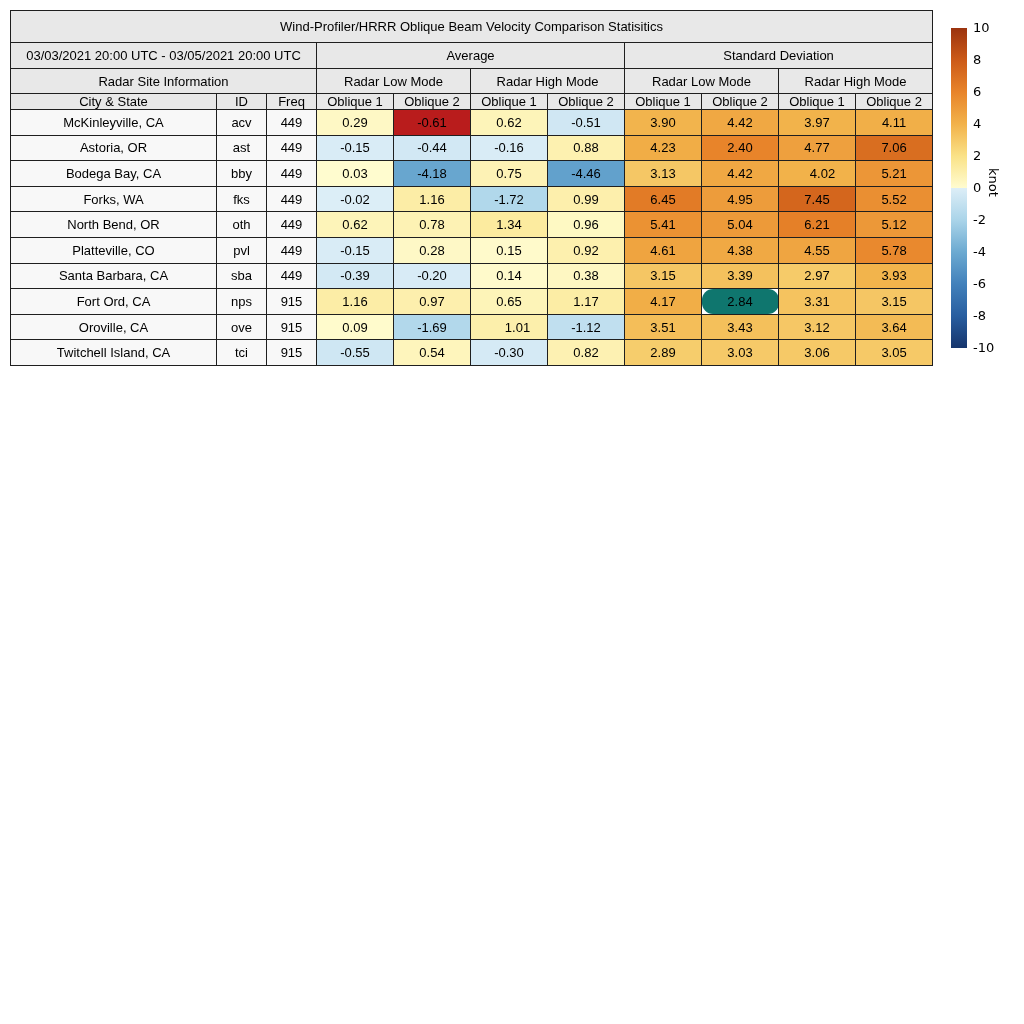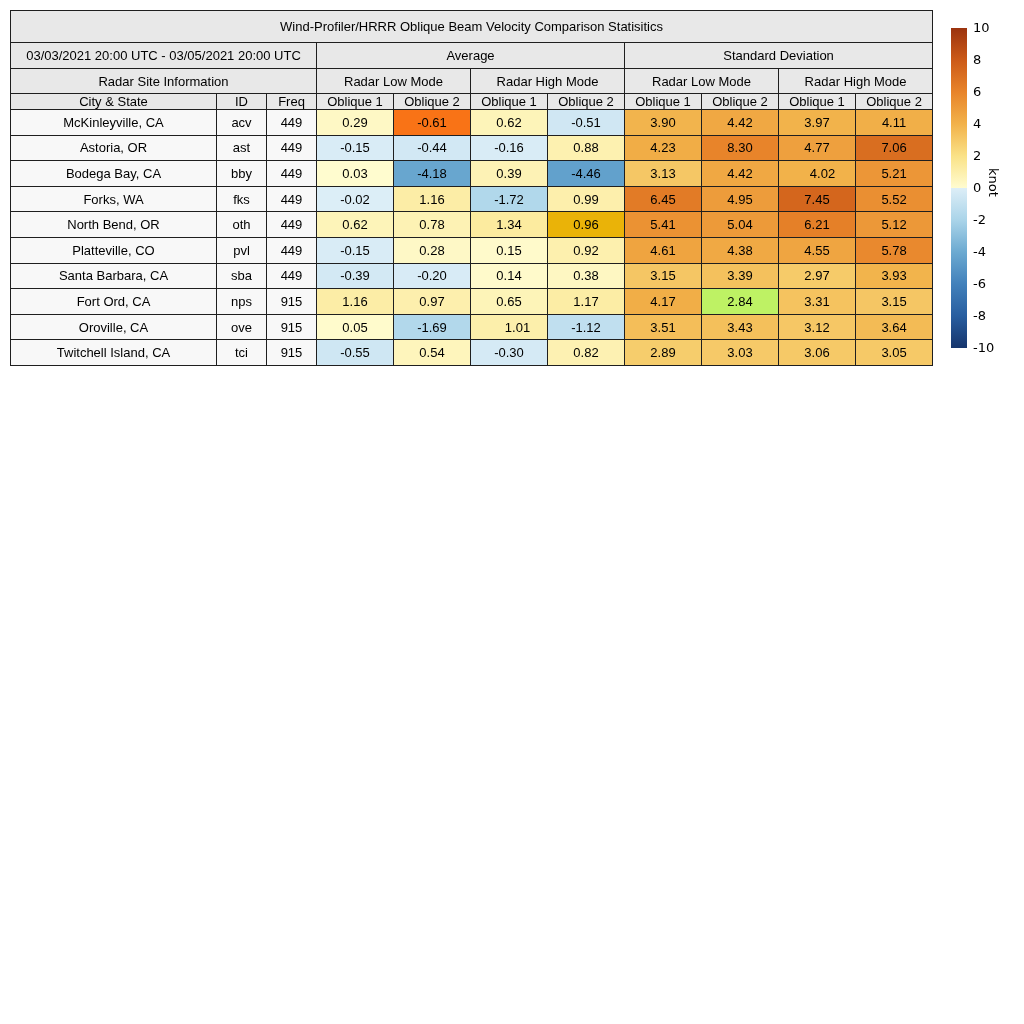--- a/index.html
+++ b/index.html
@@ -79,48 +79,48 @@
         <th class="hdr">Oblique 1</th>
         <th class="hdr">Oblique 2</th>
       </tr>
     </thead>
     <tbody class="data">
         <tr>
           <td class="lbl">McKinleyville, CA</td>
           <td class="lbl">acv</td>
           <td class="lbl">449</td>
           <td class="val" style="background: rgb(254, 248, 197);">0.29</td>
-          <td class="val" style="background: #f97316;">-0.61</td>
+          <td class="val" style="background: #b91c1c;">-0.61</td>
           <td class="val" style="background: rgb(253, 244, 185);">0.62</td>
           <td class="val" style="background: rgb(208, 231, 243);">-0.51</td>
           <td class="val" style="background: rgb(242, 180, 77);">3.90</td>
           <td class="val" style="background: rgb(240, 168, 67);">4.42</td>
           <td class="val" style="background: rgb(242, 179, 75);">3.97</td>
           <td class="val" style="background: rgb(241, 175, 72);">4.11</td>
         </tr>
         <tr>
           <td class="lbl">Astoria, OR</td>
           <td class="lbl">ast</td>
           <td class="lbl">449</td>
           <td class="val" style="background: rgb(217, 236, 246);">-0.15</td>
           <td class="val" style="background: rgb(210, 232, 244);">-0.44</td>
           <td class="val" style="background: rgb(217, 236, 246);">-0.16</td>
           <td class="val" style="background: rgb(253, 241, 176);">0.88</td>
           <td class="val" style="background: rgb(241, 173, 70);">4.23</td>
-          <td class="val" style="background: rgb(232, 132, 42);">8.30</td>
+          <td class="val" style="background: rgb(232, 132, 42);">2.40</td>
           <td class="val" style="background: rgb(238, 160, 62); margin-top: 12px;">4.77</td>
           <td class="val" style="background: rgb(217, 110, 32);">7.06</td>
         </tr>
         <tr>
           <td class="lbl">Bodega Bay, CA</td>
           <td class="lbl">bby</td>
           <td class="lbl">449</td>
           <td class="val" style="background: rgb(255, 252, 207);">0.03</td>
           <td class="val" style="background: rgb(104, 166, 207);">-4.18</td>
-          <td class="val" style="background: rgb(253, 242, 181);">0.39</td>
+          <td class="val" style="background: rgb(253, 242, 181);">0.75</td>
           <td class="val" style="background: rgb(98, 161, 204);">-4.46</td>
           <td class="val" style="background: rgb(245, 199, 101);">3.13</td>
           <td class="val" style="background: rgb(240, 168, 67);">4.42</td>
           <td class="val" style="background: rgb(242, 178, 74); padding-left: 11px;">4.02</td>
           <td class="val" style="background: rgb(236, 150, 55);">5.21</td>
         </tr>
         <tr>
           <td class="lbl">Forks, WA</td>
           <td class="lbl">fks</td>
           <td class="lbl">449</td>
@@ -133,21 +133,21 @@
           <td class="val" style="background: rgb(212, 102, 29);">7.45</td>
           <td class="val" style="background: rgb(234, 143, 50);">5.52</td>
         </tr>
         <tr>
           <td class="lbl">North Bend, OR</td>
           <td class="lbl">oth</td>
           <td class="lbl">449</td>
           <td class="val" style="background: rgb(253, 244, 185);">0.62</td>
           <td class="val" style="background: rgb(253, 242, 180);">0.78</td>
           <td class="val" style="background: rgb(252, 235, 159);">1.34</td>
-          <td class="val" style="background: #eab308;">0.96</td>
+          <td class="val" style="background: #fef9c3;">0.96</td>
           <td class="val" style="background: rgb(235, 146, 51);">5.41</td>
           <td class="val" style="background: rgb(237, 154, 57);">5.04</td>
           <td class="val" style="background: rgb(229, 128, 40);">6.21</td>
           <td class="val" style="background: rgb(236, 152, 56);">5.12</td>
         </tr>
         <tr>
           <td class="lbl">Platteville, CO</td>
           <td class="lbl">pvl</td>
           <td class="lbl">449</td>
           <td class="val" style="background: rgb(217, 236, 246);">-0.15</td>
@@ -174,29 +174,29 @@
         </tr>
         <tr>
           <td class="lbl">Fort Ord, CA</td>
           <td class="lbl">nps</td>
           <td class="lbl">915</td>
           <td class="val" style="background: rgb(252, 237, 166);">1.16</td>
           <td class="val" style="background: rgb(253, 239, 173);">0.97</td>
           <td class="val" style="background: rgb(253, 244, 184);">0.65</td>
           <td class="val" style="background: rgb(252, 237, 165);">1.17</td>
           <td class="val" style="background: rgb(241, 174, 71);">4.17</td>
-          <td class="val" style="background: #bef264;">2.84</td>
+          <td class="val" style="background: #0f766e; border-radius: 11px;">2.84</td>
           <td class="val" style="background: rgb(245, 195, 95);">3.31</td>
           <td class="val" style="background: rgb(245, 198, 100);">3.15</td>
         </tr>
         <tr>
           <td class="lbl">Oroville, CA</td>
           <td class="lbl">ove</td>
           <td class="lbl">915</td>
-          <td class="val" style="background: rgb(255, 251, 204);">0.05</td>
+          <td class="val" style="background: rgb(255, 251, 204);">0.09</td>
           <td class="val" style="background: rgb(178, 216, 235);">-1.69</td>
           <td class="val" style="background: rgb(252, 239, 171); padding-left: 17px;">1.01</td>
           <td class="val" style="background: rgb(192, 223, 239);">-1.12</td>
           <td class="val" style="background: rgb(244, 190, 89);">3.51</td>
           <td class="val" style="background: rgb(244, 192, 91);">3.43</td>
           <td class="val" style="background: rgb(246, 199, 101);">3.12</td>
           <td class="val" style="background: rgb(243, 187, 85);">3.64</td>
         </tr>
         <tr>
           <td class="lbl">Twitchell Island, CA</td>

